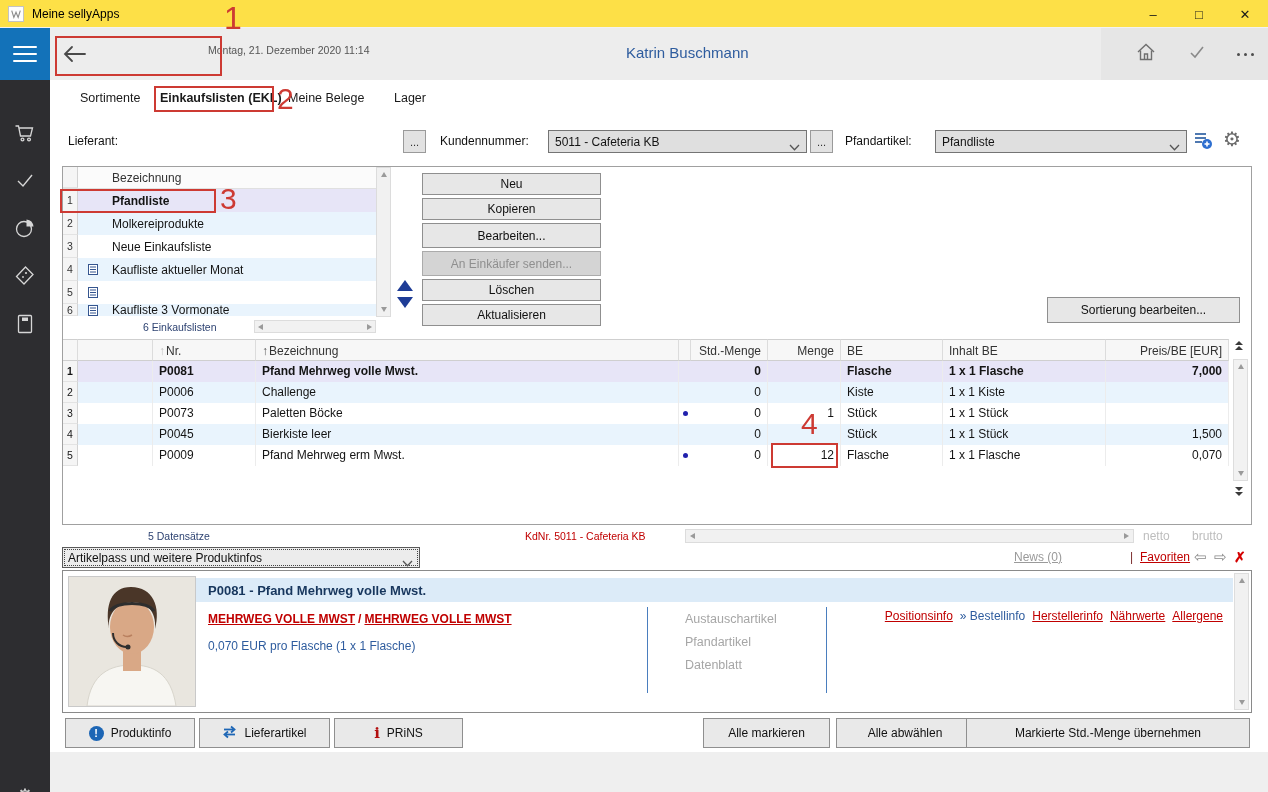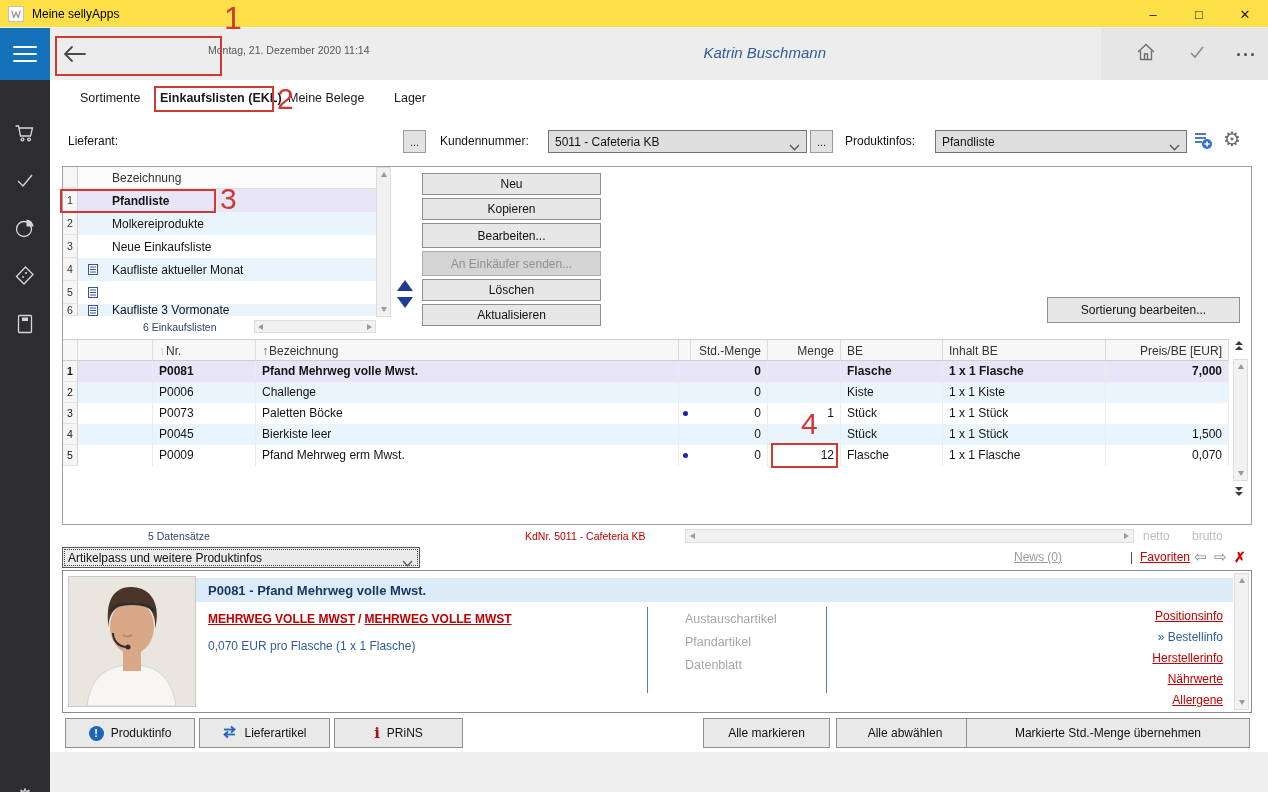--- a/index.html
+++ b/index.html
@@ -21,21 +21,21 @@
   .gear-glyph{font-size:20px;color:#c9c9c9;line-height:1;}
 
   
   .app-header{position:absolute;left:50px;top:28px;width:1218px;height:52px;background:#ededed;}
   .hdr-right-zone{position:absolute;right:0;top:0;width:167px;height:52px;background:#e6e6e6;}
   .back-arrow{position:absolute;left:10px;top:13px;width:30px;height:26px;display:flex;align-items:center;}
   .title-block{position:absolute;left:50px;top:8px;}
   .page-title{font-size:17px;font-weight:bold;color:#111;line-height:19px;}
   .page-state{font-size:10.5px;color:#7a7a7a;margin-top:4px;}
   .hdr-date{position:absolute;left:158px;top:16px;font-size:10.5px;color:#555;}
-  .hdr-user{position:absolute;left:576px;top:16px;width:200px;text-align:right;font-size:15px;color:#2e5c9e;font-style:italic;}
+  .hdr-user{position:absolute;left:576px;top:16px;width:200px;text-align:left;font-size:15px;color:#2e5c9e;}
   .hdr-icons{position:absolute;right:14px;top:0;height:52px;display:flex;align-items:center;gap:30px;}
   .dots{display:flex;gap:4px;align-items:center;}
   .dots i{width:3px;height:3px;border-radius:50%;background:#4d4d4d;}
 
   
   .tab-row{position:absolute;left:50px;top:80px;width:1218px;height:36px;background:#fff;}
   .tab{position:absolute;top:0;height:36px;display:flex;align-items:center;font-size:12.5px;color:#1a1a1a;cursor:default;}
   .tab.active{font-weight:bold;}
 
   
@@ -130,21 +130,21 @@
   
   .product-panel{position:absolute;left:62px;top:570px;width:1190px;height:143px;background:#fff;border:1px solid #8a8a8a;}
   .photo{position:absolute;left:5px;top:5px;width:128px;height:131px;border:1px solid #c9c9c9;overflow:hidden;background:#edece7;}
   .pp-title{position:absolute;left:133px;top:7px;width:1037px;height:24px;background:#dcebf8;display:flex;align-items:center;padding-left:12px;font-size:13px;font-weight:bold;color:#17365d;}
   .pp-links{position:absolute;left:145px;top:41px;font-size:12px;}
   .pp-links a{color:#c00000;font-weight:bold;text-decoration:underline;}
   .pp-links .sep{color:#c00000;font-weight:bold;margin:0 3px;text-decoration:none;}
   .pp-price{position:absolute;left:145px;top:68px;font-size:12px;color:#2e5c9e;}
   .vdiv{position:absolute;top:36px;width:1px;height:86px;background:#4a7ebe;}
   .pp-attrs{position:absolute;left:622px;top:41px;display:flex;flex-direction:column;gap:9px;font-size:12.5px;color:#a6a6a6;}
-  .pp-rightlinks{position:absolute;right:28px;top:38px;display:flex;flex-direction:column;gap:7px;align-items:flex-end;font-size:12px;}
+  .pp-rightlinks{position:absolute;right:28px;top:38px;display:flex;flex-direction:row;gap:7px;align-items:flex-end;font-size:12px;}
   .pp-rightlinks .red{color:#c00000;text-decoration:underline;}
   .pp-rightlinks .blue{color:#2e5c9e;}
   .pp-scroll{position:absolute;right:2px;top:2px;width:15px;height:137px;background:#f1f1f1;border:1px solid #ddd;display:flex;flex-direction:column;justify-content:space-between;align-items:center;padding:4px 0;}
 
   
   .bottom-bar{position:absolute;left:62px;top:718px;width:1190px;height:30px;}
   .bb{position:absolute;top:0;height:30px;background:#e9e9e9;border:1px solid #8f8f8f;font-size:12px;color:#111;display:flex;align-items:center;justify-content:center;gap:7px;}
   .info-ic{width:15px;height:15px;border-radius:50%;background:#1d66b5;color:#fff;font-size:11px;font-weight:bold;display:flex;align-items:center;justify-content:center;flex:none;}
   .prins-ic{font-family:"DejaVu Serif",serif;font-weight:bold;font-size:15px;color:#b30f0f;line-height:1;}
   .footer-strip{position:absolute;left:50px;top:752px;width:1218px;height:40px;background:#efefef;}
@@ -256,21 +256,21 @@
     <span class="flabel" style="left:18px">Lieferant:</span>
     <div class="mini-btn" style="left:353px">...</div>
     <span class="flabel" style="left:390px">Kundennummer:</span>
     <div class="sel-box" style="left:498px;width:259px">
       <span>5011 - Cafeteria KB</span>
       <span class="sel-chev"><svg width="11" height="7" viewBox="0 0 11 7" fill="none" stroke="#555" stroke-width="1.3">
             <polyline points="1,1 5.5,5.8 10,1"></polyline>
           </svg></span>
     </div>
     <div class="mini-btn" style="left:760px">...</div>
-    <span class="flabel" style="left:795px">Produktinfos:</span>
+    <span class="flabel" style="left:795px">Pfandartikel:</span>
     <div class="sel-box" style="left:885px;width:252px">
       <span>Pfandliste</span>
       <span class="sel-chev"><svg width="11" height="7" viewBox="0 0 11 7" fill="none" stroke="#555" stroke-width="1.3">
             <polyline points="1,1 5.5,5.8 10,1"></polyline>
           </svg></span>
     </div>
     <span style="position:absolute;left:1143px;top:13px">
       <svg width="20" height="22" viewBox="0 0 20 22">
           <g stroke="#24589e" stroke-width="1.6">
             <line x1="2" y1="5" x2="13" y2="5"></line>

